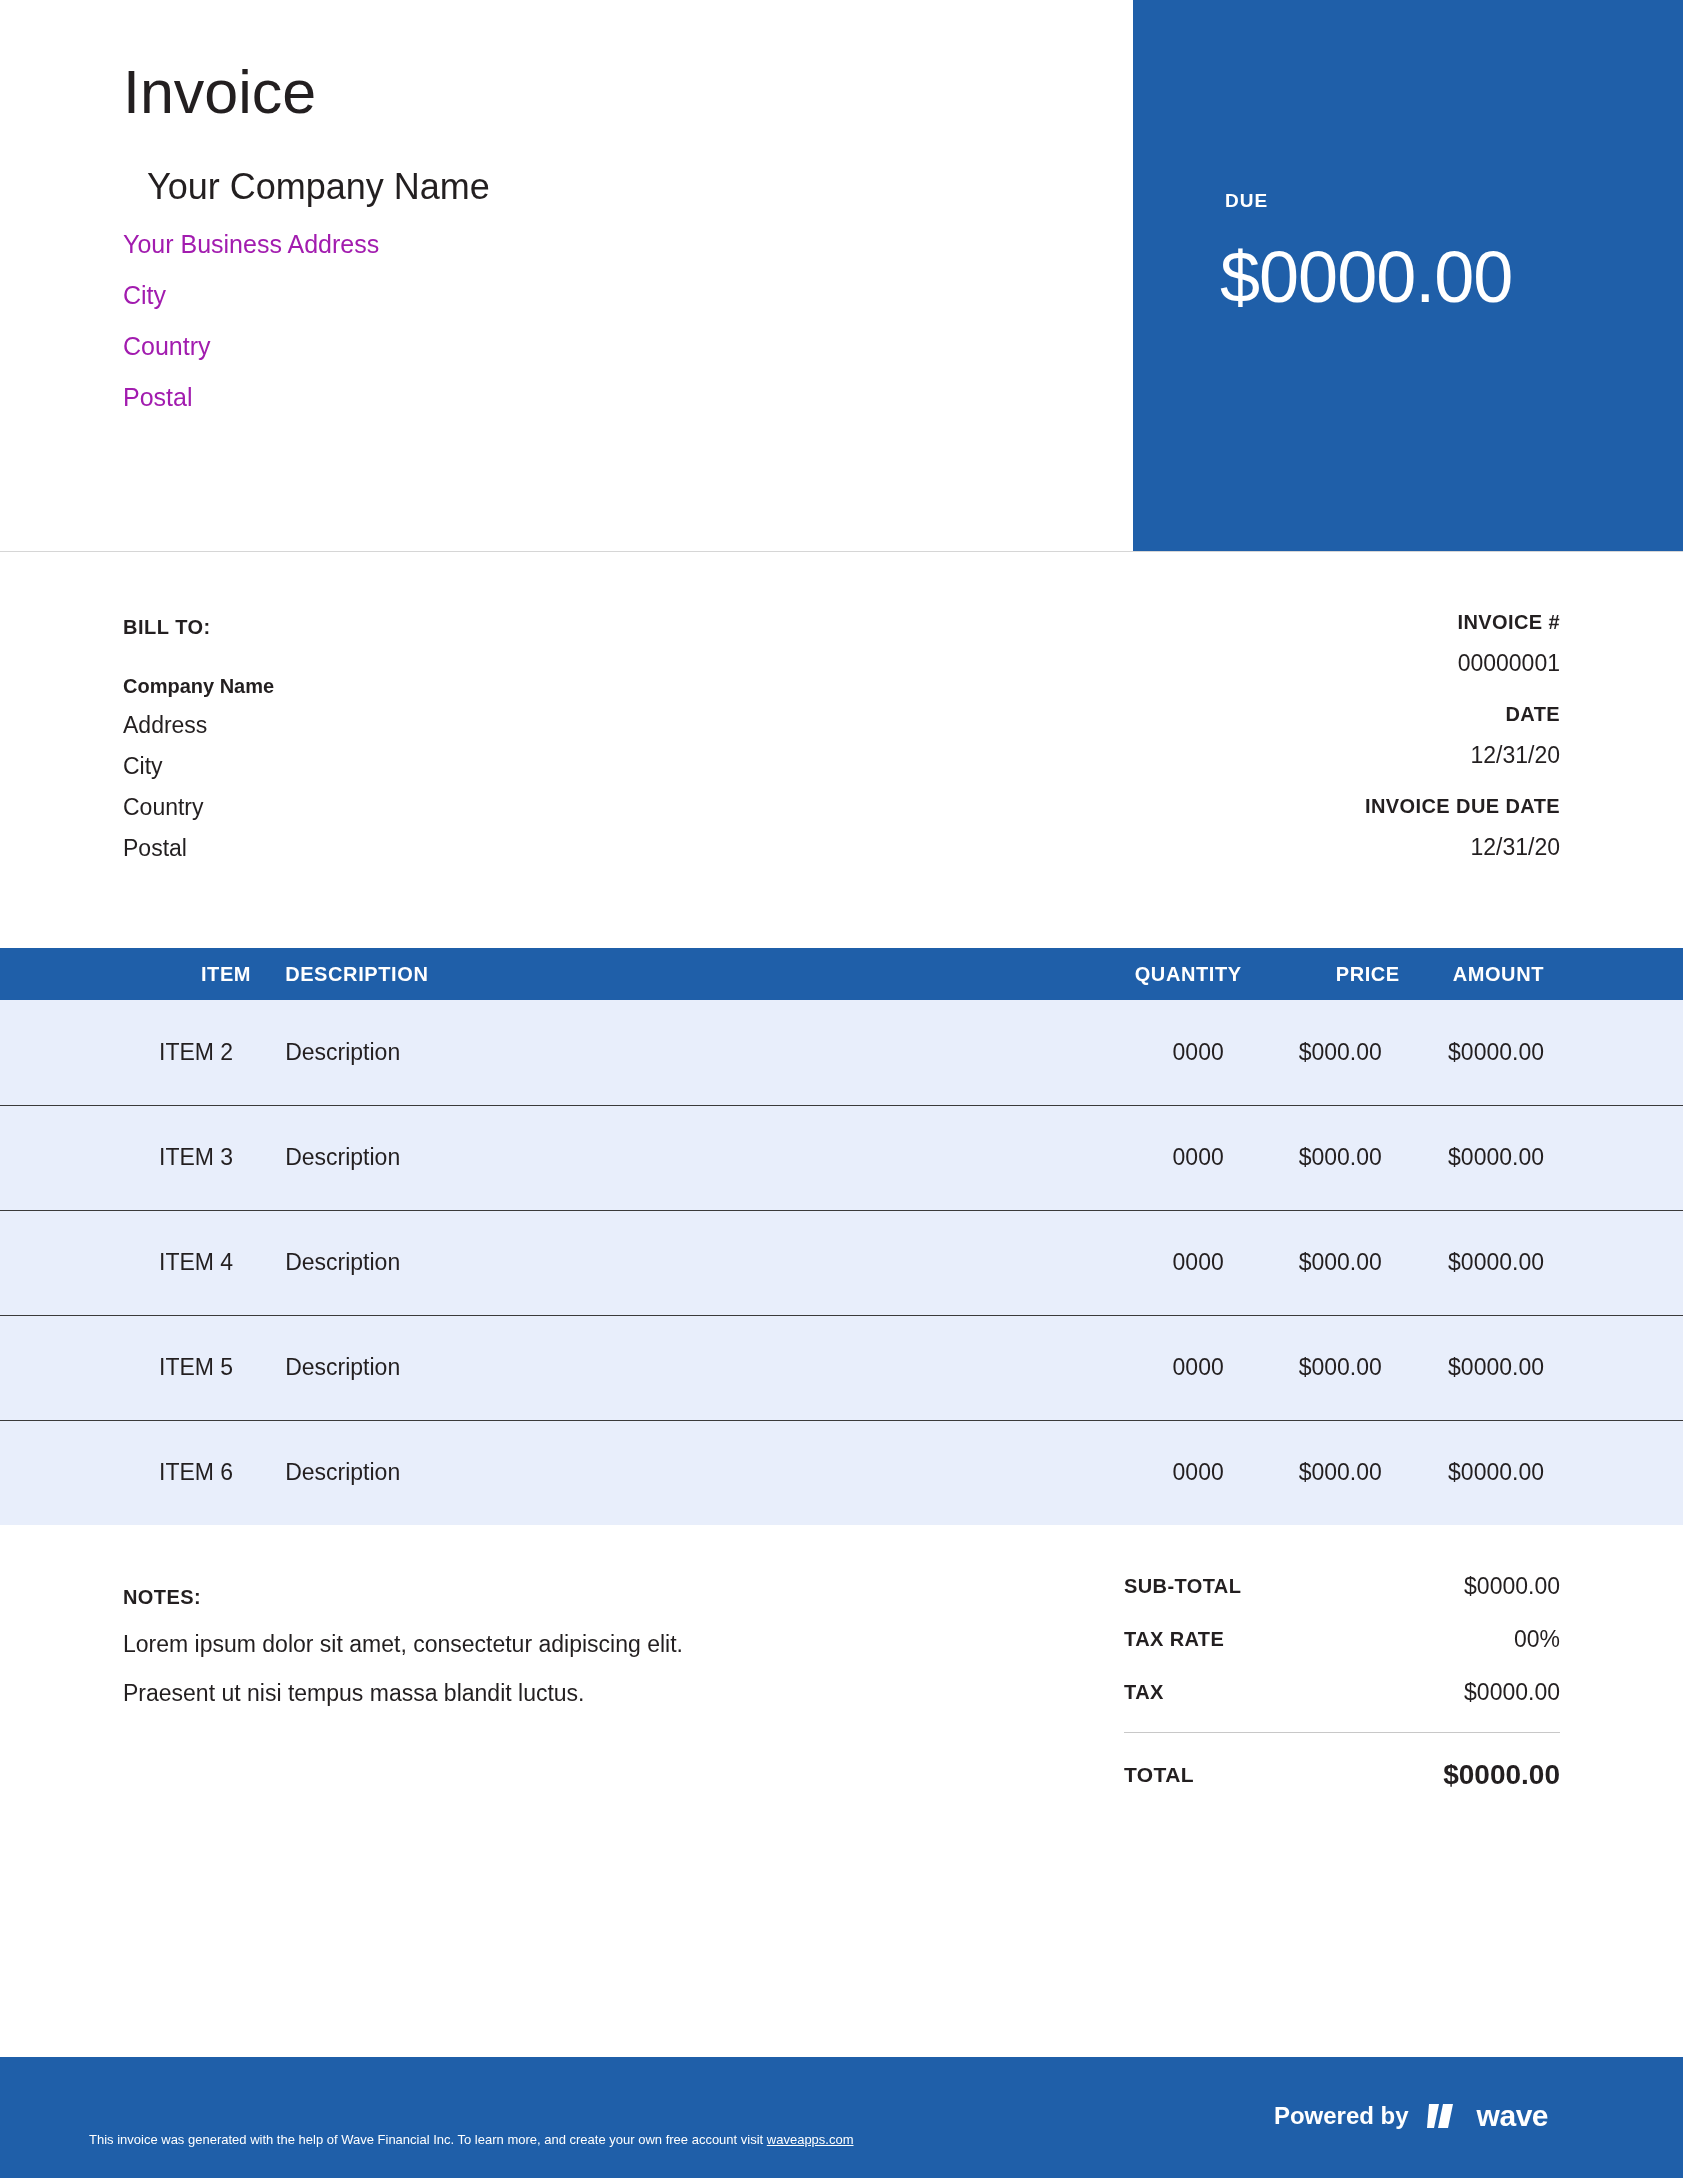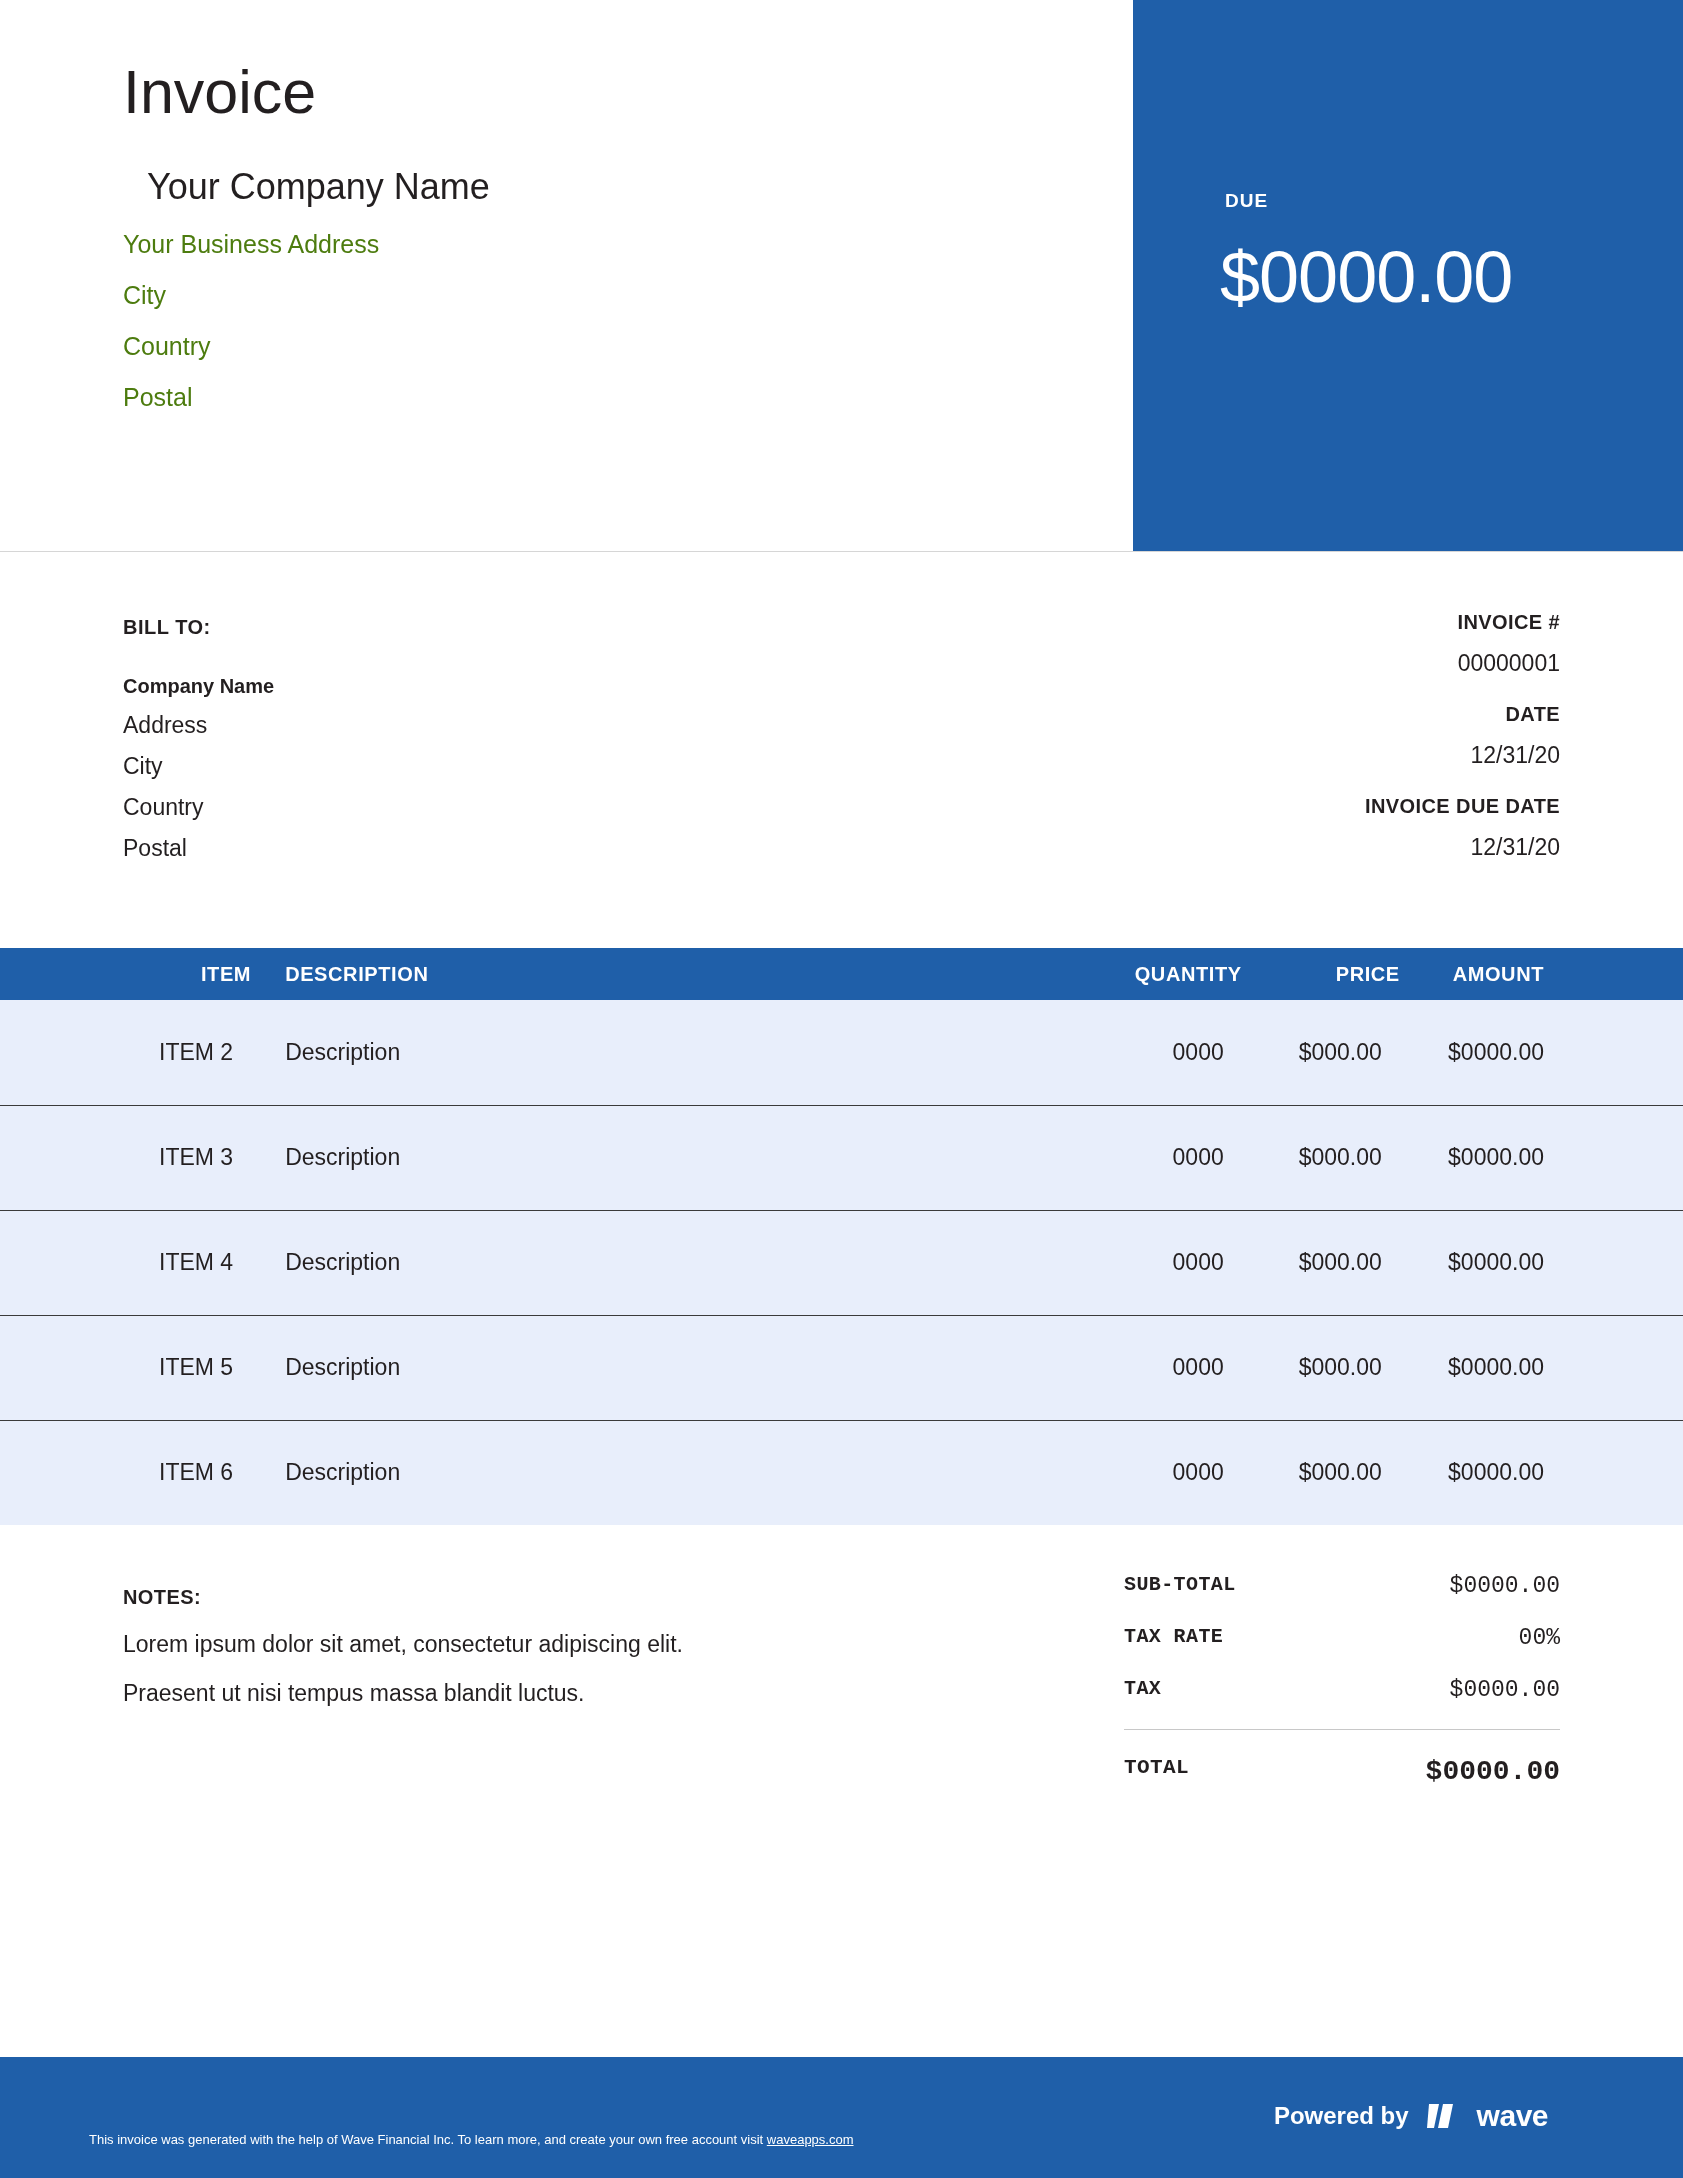--- a/index.html
+++ b/index.html
@@ -46,21 +46,21 @@
     font-size: 36px;
     font-weight: 400;
     margin-top: 40px;
     color: #231f20;
     margin-left: 24px;
   }
   .addr-line {
     font-size: 25px;
     font-weight: 400;
     margin-top: 22px;
-    color: #4d7c0f;
+    color: #a21caf;
   }
   .header-right {
     position: absolute;
     right: 0;
     top: 0;
     width: 550px;
     height: 551px;
     background: #1f5fa9;
   }
   .due-label {
@@ -189,23 +189,22 @@
   }
   .totals {
     position: absolute;
     right: 123px;
     top: 48px;
     width: 436px;
   }
   .totals-row {
     display: flex;
     justify-content: space-between;
-    align-items: flex-start;
+    align-items: center;
     margin-bottom: 26px;
-    font-family: Liberation Mono, monospace;
   }
   .totals-row .t-label {
     font-size: 20px;
     font-weight: 700;
     letter-spacing: 0.4px;
     color: #231f20;
     flex: 0 0 auto;
     padding-right: 30px;
   }
   .totals-row .t-value {

